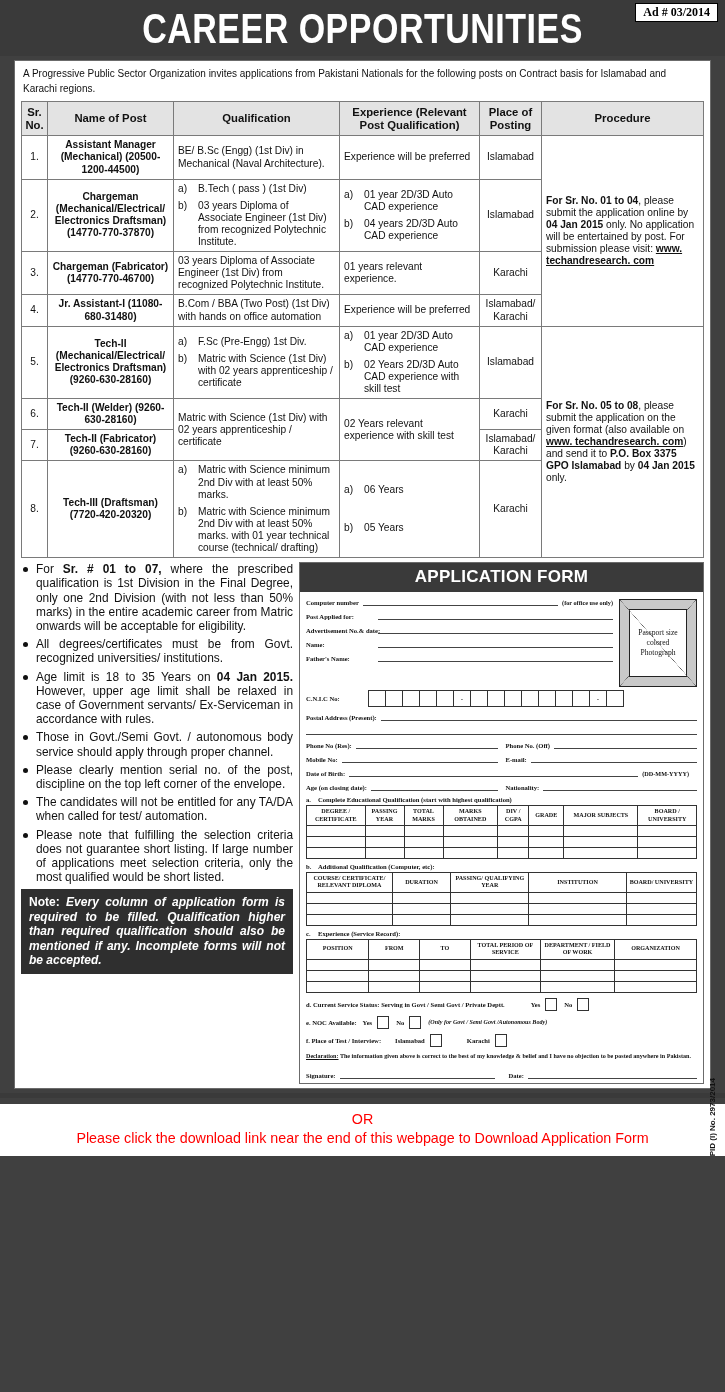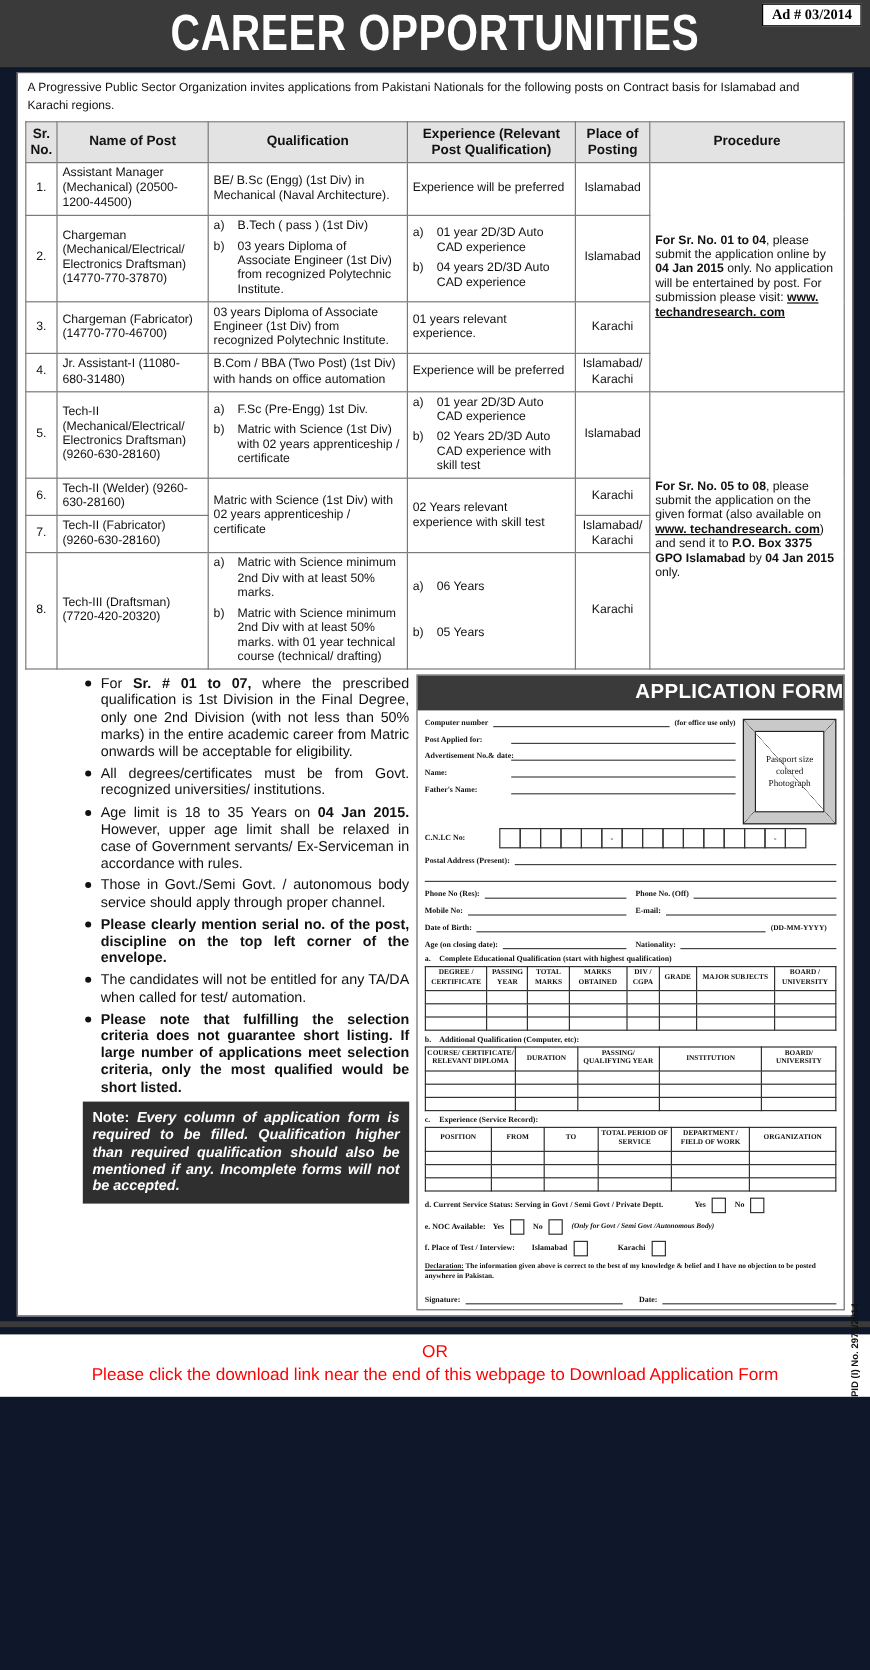--- a/index.html
+++ b/index.html
@@ -4,21 +4,21 @@
 <style>
   * { box-sizing: border-box; }
   html, body { margin:0; padding:0; }
   body {
     width:725px; height:1392px;
     background:#ffffff;
     font-family:"Liberation Sans", sans-serif;
     color:#111;
     overflow:hidden;
   }
-  .page { position:relative; width:725px; height:1392px; background:#0f172a; }
+  .page { position:relative; width:725px; height:1392px; background:#404040; }
 
   
   .hdr {
     position:relative;
     height:56px;
     background:#3a3a3a;
     display:flex; align-items:center; justify-content:center;
   }
   .hdr-title {
     color:#fff;
@@ -62,73 +62,73 @@
   }
   table.jobs th {
     background:#e3e3e3;
     font-weight:bold;
     font-size:11.3px;
     line-height:12.6px;
     text-align:center;
     padding:4px 2px;
   }
   td.c-sr { text-align:center; font-size:11px; vertical-align:middle; }
-  td.c-post { font-weight:normal; font-size:10.6px; line-height:12.4px; }
+  td.c-post { text-align:center; font-weight:bold; font-size:10.6px; line-height:12.4px; }
   td.c-place { text-align:center; font-size:10.2px; }
   td.c-proc { font-size:10.2px; line-height:12.3px; vertical-align:top; padding-top:4px; }
   td.c-qual, td.c-exp { vertical-align:top; padding-top:4px; }
 
   .ab { display:flex; margin-bottom:5px; }
   .ab:last-child { margin-bottom:0; }
   .ab-l { width:20px; flex:0 0 20px; }
   .ab-t { flex:1; }
 
   b.bold { font-weight:bold; }
   .ul { text-decoration:underline; }
 
   
-  .lower { display:flex; margin-top:4px; align-items:flex-start;margin-left:48px; }
+  .lower { display:flex; margin-top:4px; align-items:flex-start; }
   .col-left { width:278px; flex:0 0 278px; padding-right:6px; }
   .col-right { flex:1; position:relative; }
 
   ul.notes { list-style:none; margin:0; padding:0; }
   ul.notes li {
     position:relative;
     padding-left:15px;
     margin-bottom:4px;
     font-size:11.9px;
     line-height:14.2px;
     text-align:justify;
   }
   ul.notes li:before {
     content:"";
     position:absolute; left:2px; top:5px;
     width:5px; height:5px; border-radius:50%;
     background:#111;
   }
-  ul.notes li.strong { font-weight:bold; }
+  ul.notes li.strong { font-weight:normal; }
 
   .note-box {
     margin-top:5px;
     background:#2f2f2f;
     color:#fff;
     padding:6px 8px 7px 8px;
     font-style:italic;
     font-weight:bold;
     font-size:12px;
     line-height:14.4px;
     text-align:justify;
   }
   .note-box .lbl { font-style:normal; }
 
   
   .form-wrap { border:1px solid #6b6b6b; background:#fff; }
   .form-hdr {
     background:#3a3a3a; color:#fff;
-    text-align:right;
+    text-align:center;
     font-size:17px; font-weight:bold;
     padding:4px 0 5px 0;
     letter-spacing:.3px;
   }
   .form-body { padding:5px 6px 4px 6px; font-family:"Liberation Serif", serif; }
 
   .frow { display:flex; align-items:flex-end; margin-bottom:5px; font-size:6.6px; font-weight:bold; }
   .flabel { flex:0 0 auto; white-space:nowrap; padding-right:4px; }
   .fline { flex:1; border-bottom:1px solid #444; height:9px; }
   .fnote { flex:0 0 auto; padding-left:4px; white-space:nowrap; font-size:6.2px; }

